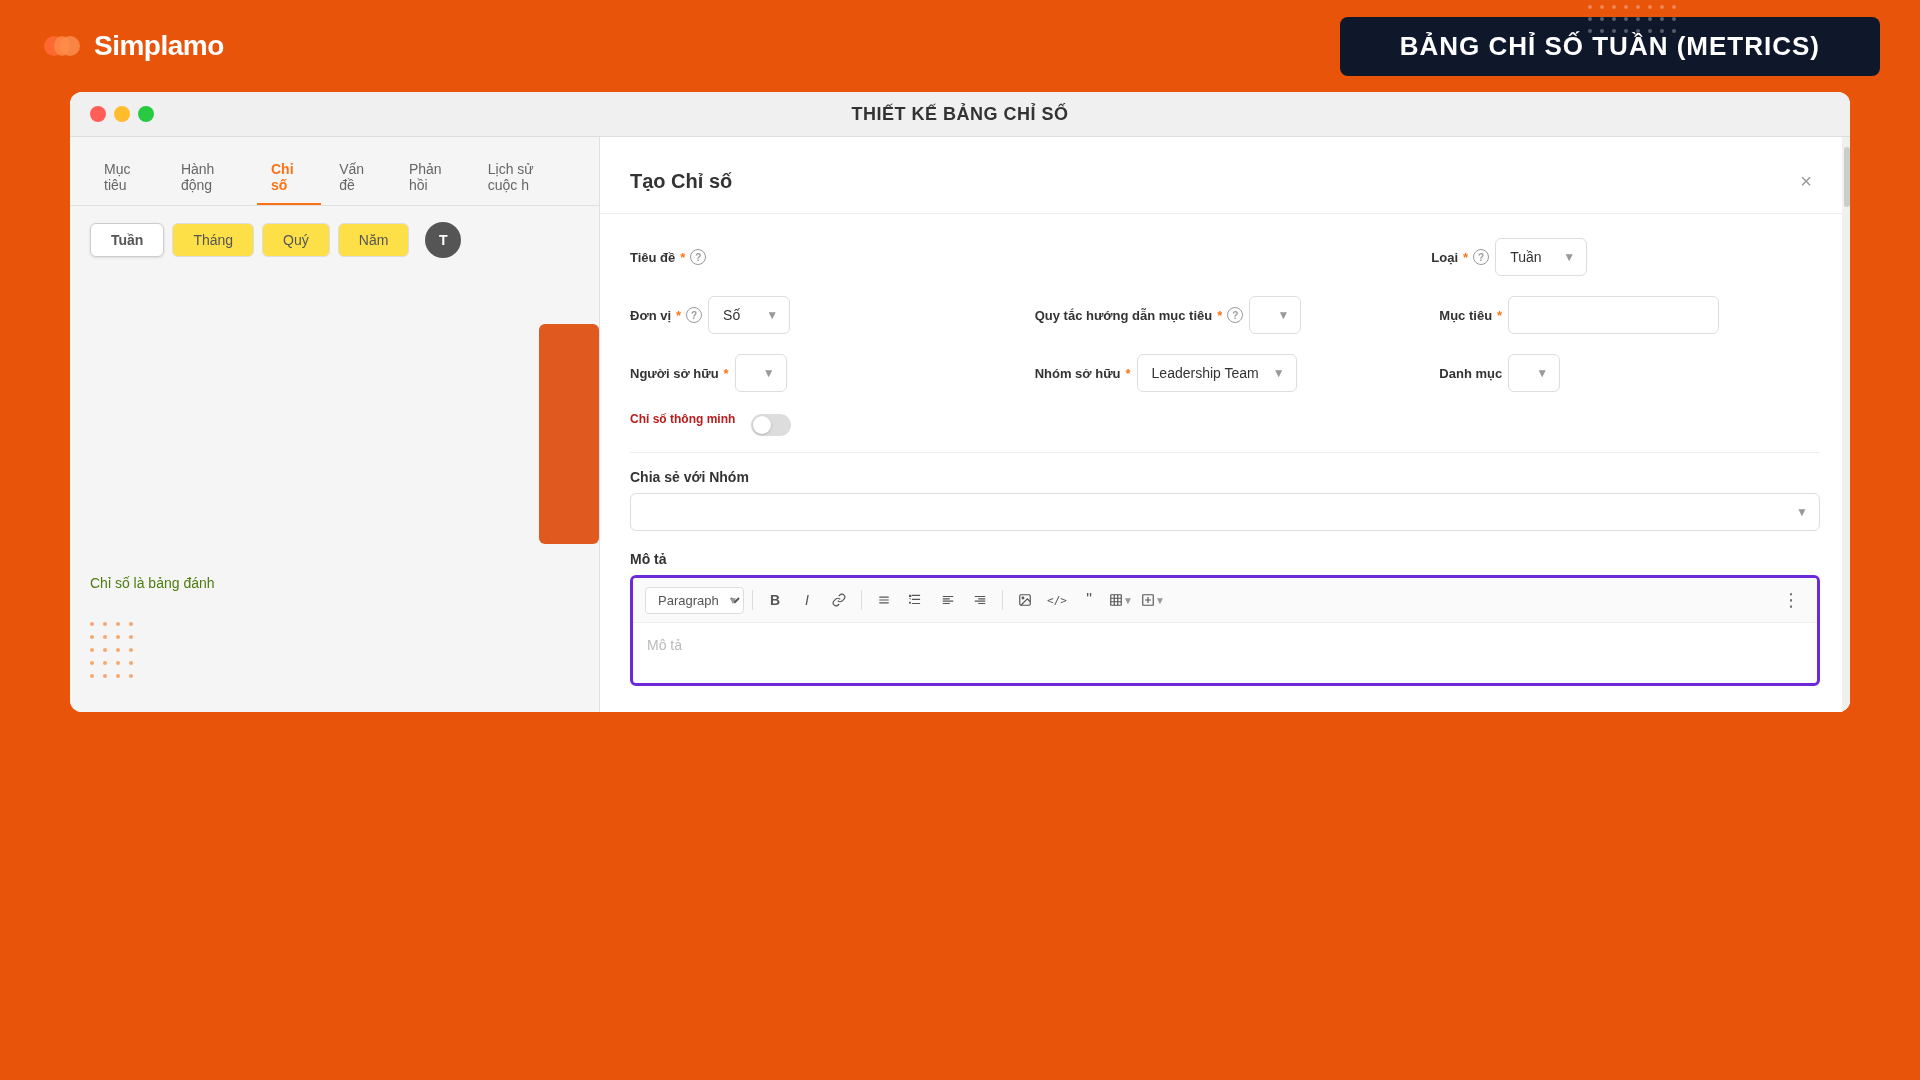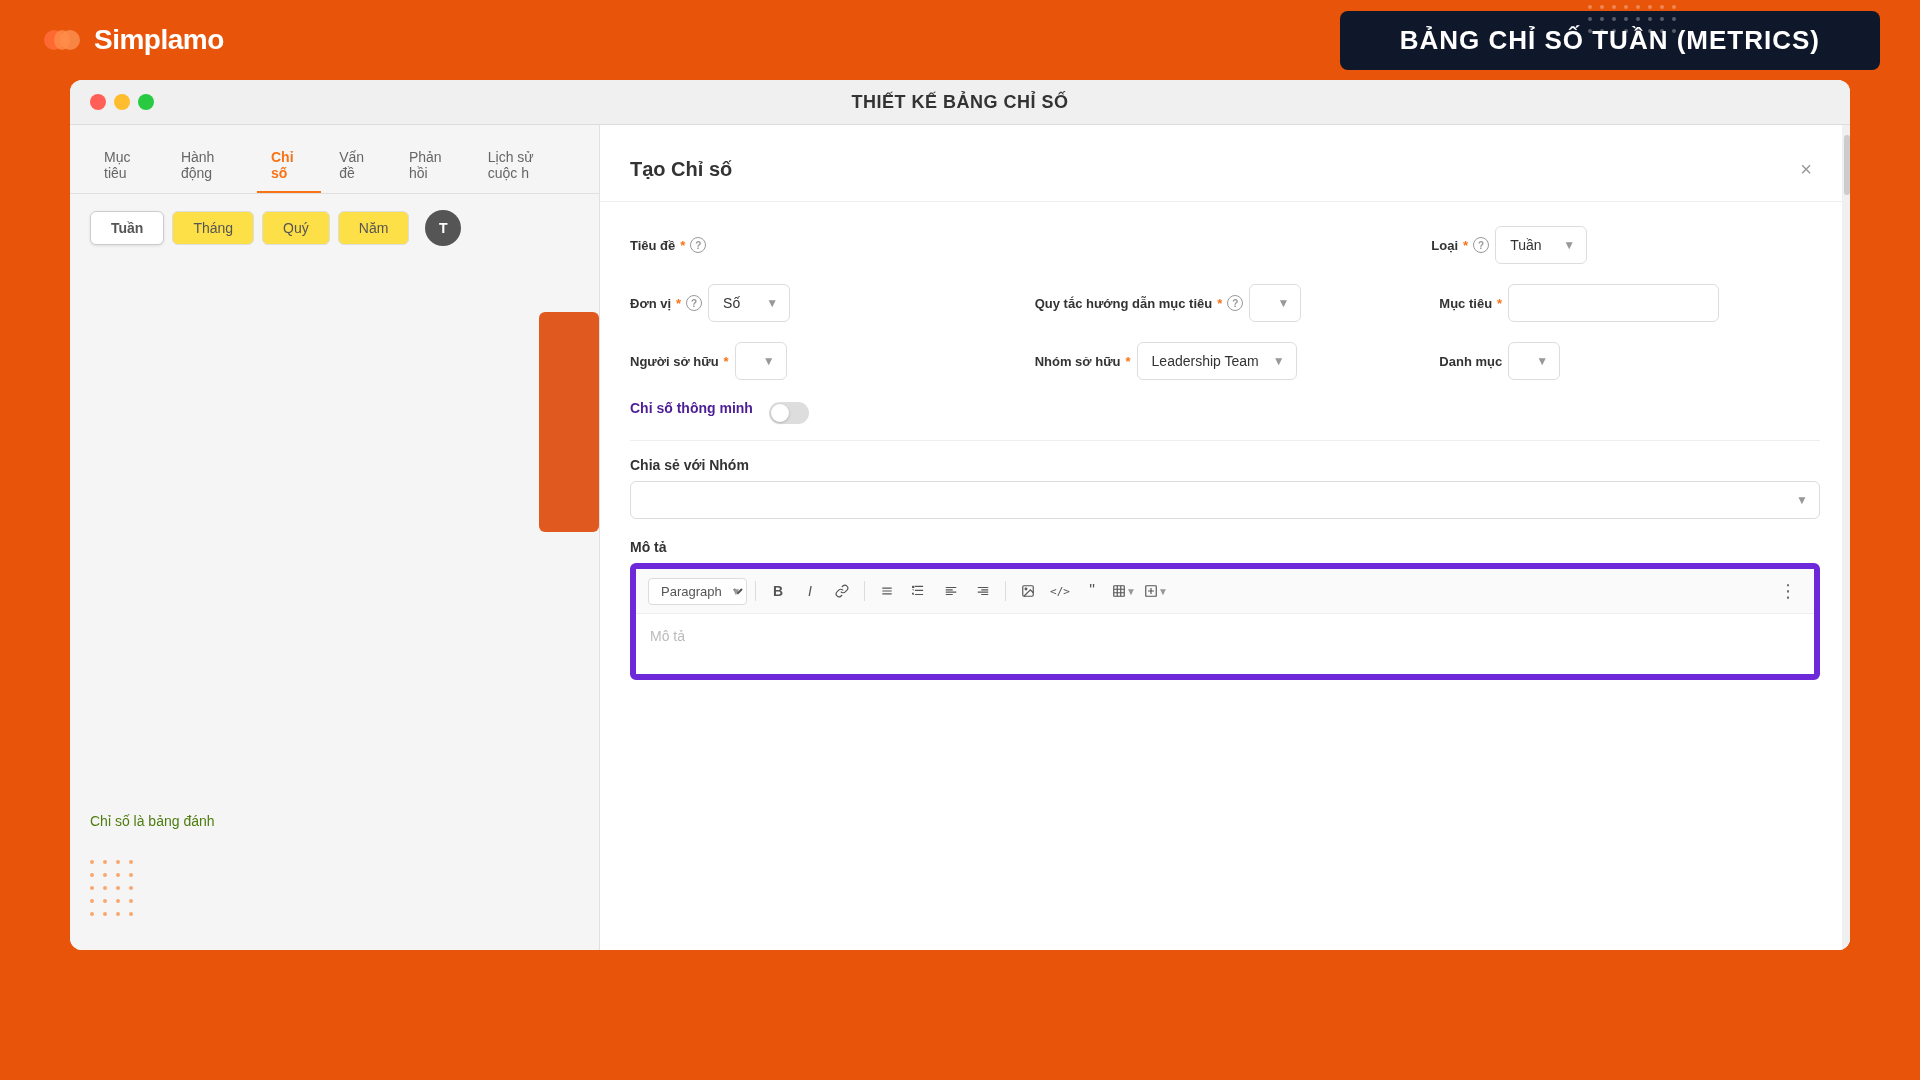--- a/index.html
+++ b/index.html
@@ -11,21 +11,21 @@
       overflow: hidden;
       position: relative;
     }
 
     
     .top-header {
       display: flex;
       align-items: center;
       justify-content: space-between;
       padding: 0 40px;
-      height: 80px;
+      height: 92px;
       background: #e8540a;
       position: relative;
     }
 
     .logo-area {
       display: flex;
       align-items: center;
       gap: 10px;
     }
 
@@ -83,21 +83,21 @@
       background: white;
       opacity: 0.6;
     }
 
     
     .main-window {
       margin: 0 70px;
       background: #f5f5f5;
       border-radius: 12px;
       overflow: hidden;
-      height: 870px;
+      height: 620px;
       position: relative;
       display: flex;
       flex-direction: column;
     }
 
     
     .window-titlebar {
       background: #f0f0f0;
       display: flex;
       align-items: center;
@@ -378,23 +378,23 @@
       margin-bottom: 8px;
     }
 
     .toggle-label-group {
       display: flex;
       flex-direction: column;
       gap: 4px;
     }
 
     .toggle-label {
-      font-size: 14px;
+      font-size: 12px;
       font-weight: 600;
-      color: #4c1d95;
+      color: #b91c1c;
     }
 
     .toggle-desc {
       font-size: 12px;
       color: #888;
       max-width: 700px;
       line-height: 1.5;
     }
 
     .toggle-switch {
@@ -445,21 +445,21 @@
 
     .desc-label {
       font-size: 14px;
       font-weight: 600;
       color: #333;
       margin-bottom: 8px;
     }
 
     
     .rte-container {
-      border: 6px solid #6d28d9;
+      border: 3px solid #6d28d9;
       border-radius: 6px;
       overflow: hidden;
     }
 
     .rte-toolbar {
       display: flex;
       align-items: center;
       padding: 8px 12px;
       border-bottom: 1px solid #eee;
       background: #fafafa;

